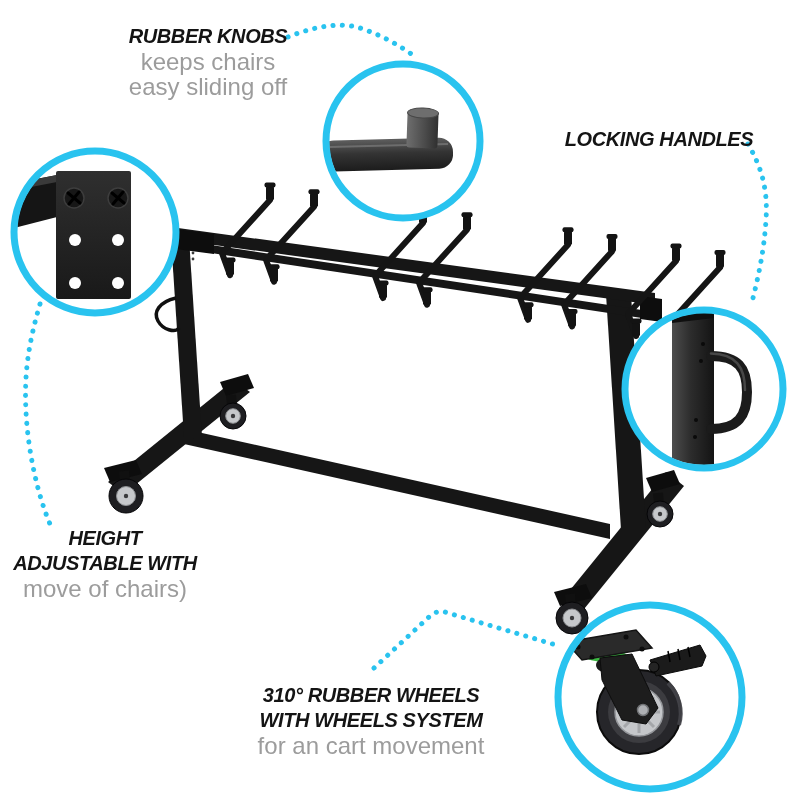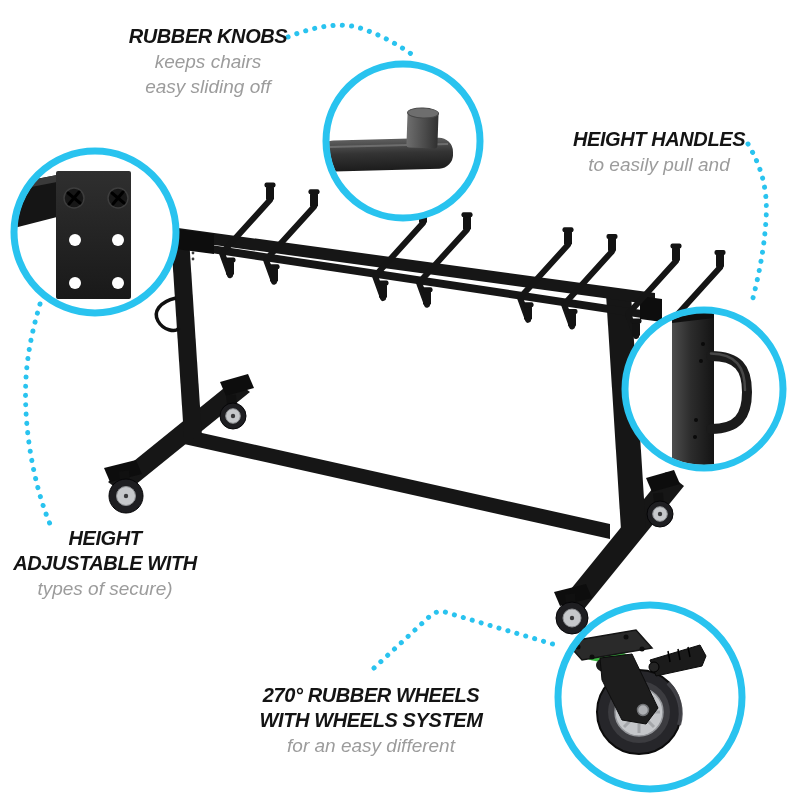--- a/index.html
+++ b/index.html
@@ -9,21 +9,21 @@
     --green:#3db843;
   }
   html,body{margin:0;padding:0;background:#ffffff;}
   .stage{
     position:relative;width:800px;height:800px;background:#ffffff;
     overflow:hidden;font-family:"Liberation Sans",sans-serif;
   }
   .stage svg{position:absolute;left:0;top:0;}
   .callout{position:absolute;transform:translateX(-50%);text-align:center;white-space:nowrap;}
   .callout .t{font-weight:bold;font-style:italic;font-size:20px;line-height:25px;color:var(--title);letter-spacing:-0.4px;}
-  .callout .s{font-style:italic;font-size:19px;line-height:25px;color:var(--subtitle);}
+  .callout .s{font-size:24px;line-height:25px;color:var(--subtitle);}
   
   .frame{fill:#161616;}
   .frame-dark{fill:#0d0d0d;}
   .arm{fill:none;stroke:#151515;stroke-width:6;stroke-linejoin:round;stroke-linecap:round;}
   .knob{fill:#131313;}
   .fork{stroke:#101010;stroke-width:10;fill:none;}
   .tire{fill:#1e1e21;stroke:#050507;stroke-width:1;}
   .hub{fill:#c6c8cb;stroke:#8e9093;stroke-width:1;}
   .axle{fill:#3a3a3c;}
   .dotted{fill:none;stroke:var(--accent);stroke-width:5;stroke-dasharray:0.1 9.2;stroke-linecap:round;}
@@ -268,29 +268,28 @@
     </g>
   </svg>
 
   <div class="callout" style="left:208px;top:24px">
     <div class="t">RUBBER KNOBS</div>
     <div class="s">keeps chairs</div>
     <div class="s">easy sliding off</div>
   </div>
 
   <div class="callout" style="left:659px;top:127px">
-    <div class="t">HEIGHT HANDLES</div>
-    <div class="s">to easily pull and</div>
+    <div class="t">LOCKING HANDLES</div>
   </div>
 
   <div class="callout" style="left:105px;top:526px">
     <div class="t">HEIGHT</div>
     <div class="t">ADJUSTABLE WITH</div>
-    <div class="s">types of secure)</div>
+    <div class="s">move of chairs)</div>
   </div>
 
   <div class="callout" style="left:371px;top:683px">
-    <div class="t">270° RUBBER WHEELS</div>
+    <div class="t">310° RUBBER WHEELS</div>
     <div class="t">WITH WHEELS SYSTEM</div>
-    <div class="s">for an easy different</div>
+    <div class="s">for an cart movement</div>
   </div>
 
 </div>
 
 </body></html>

